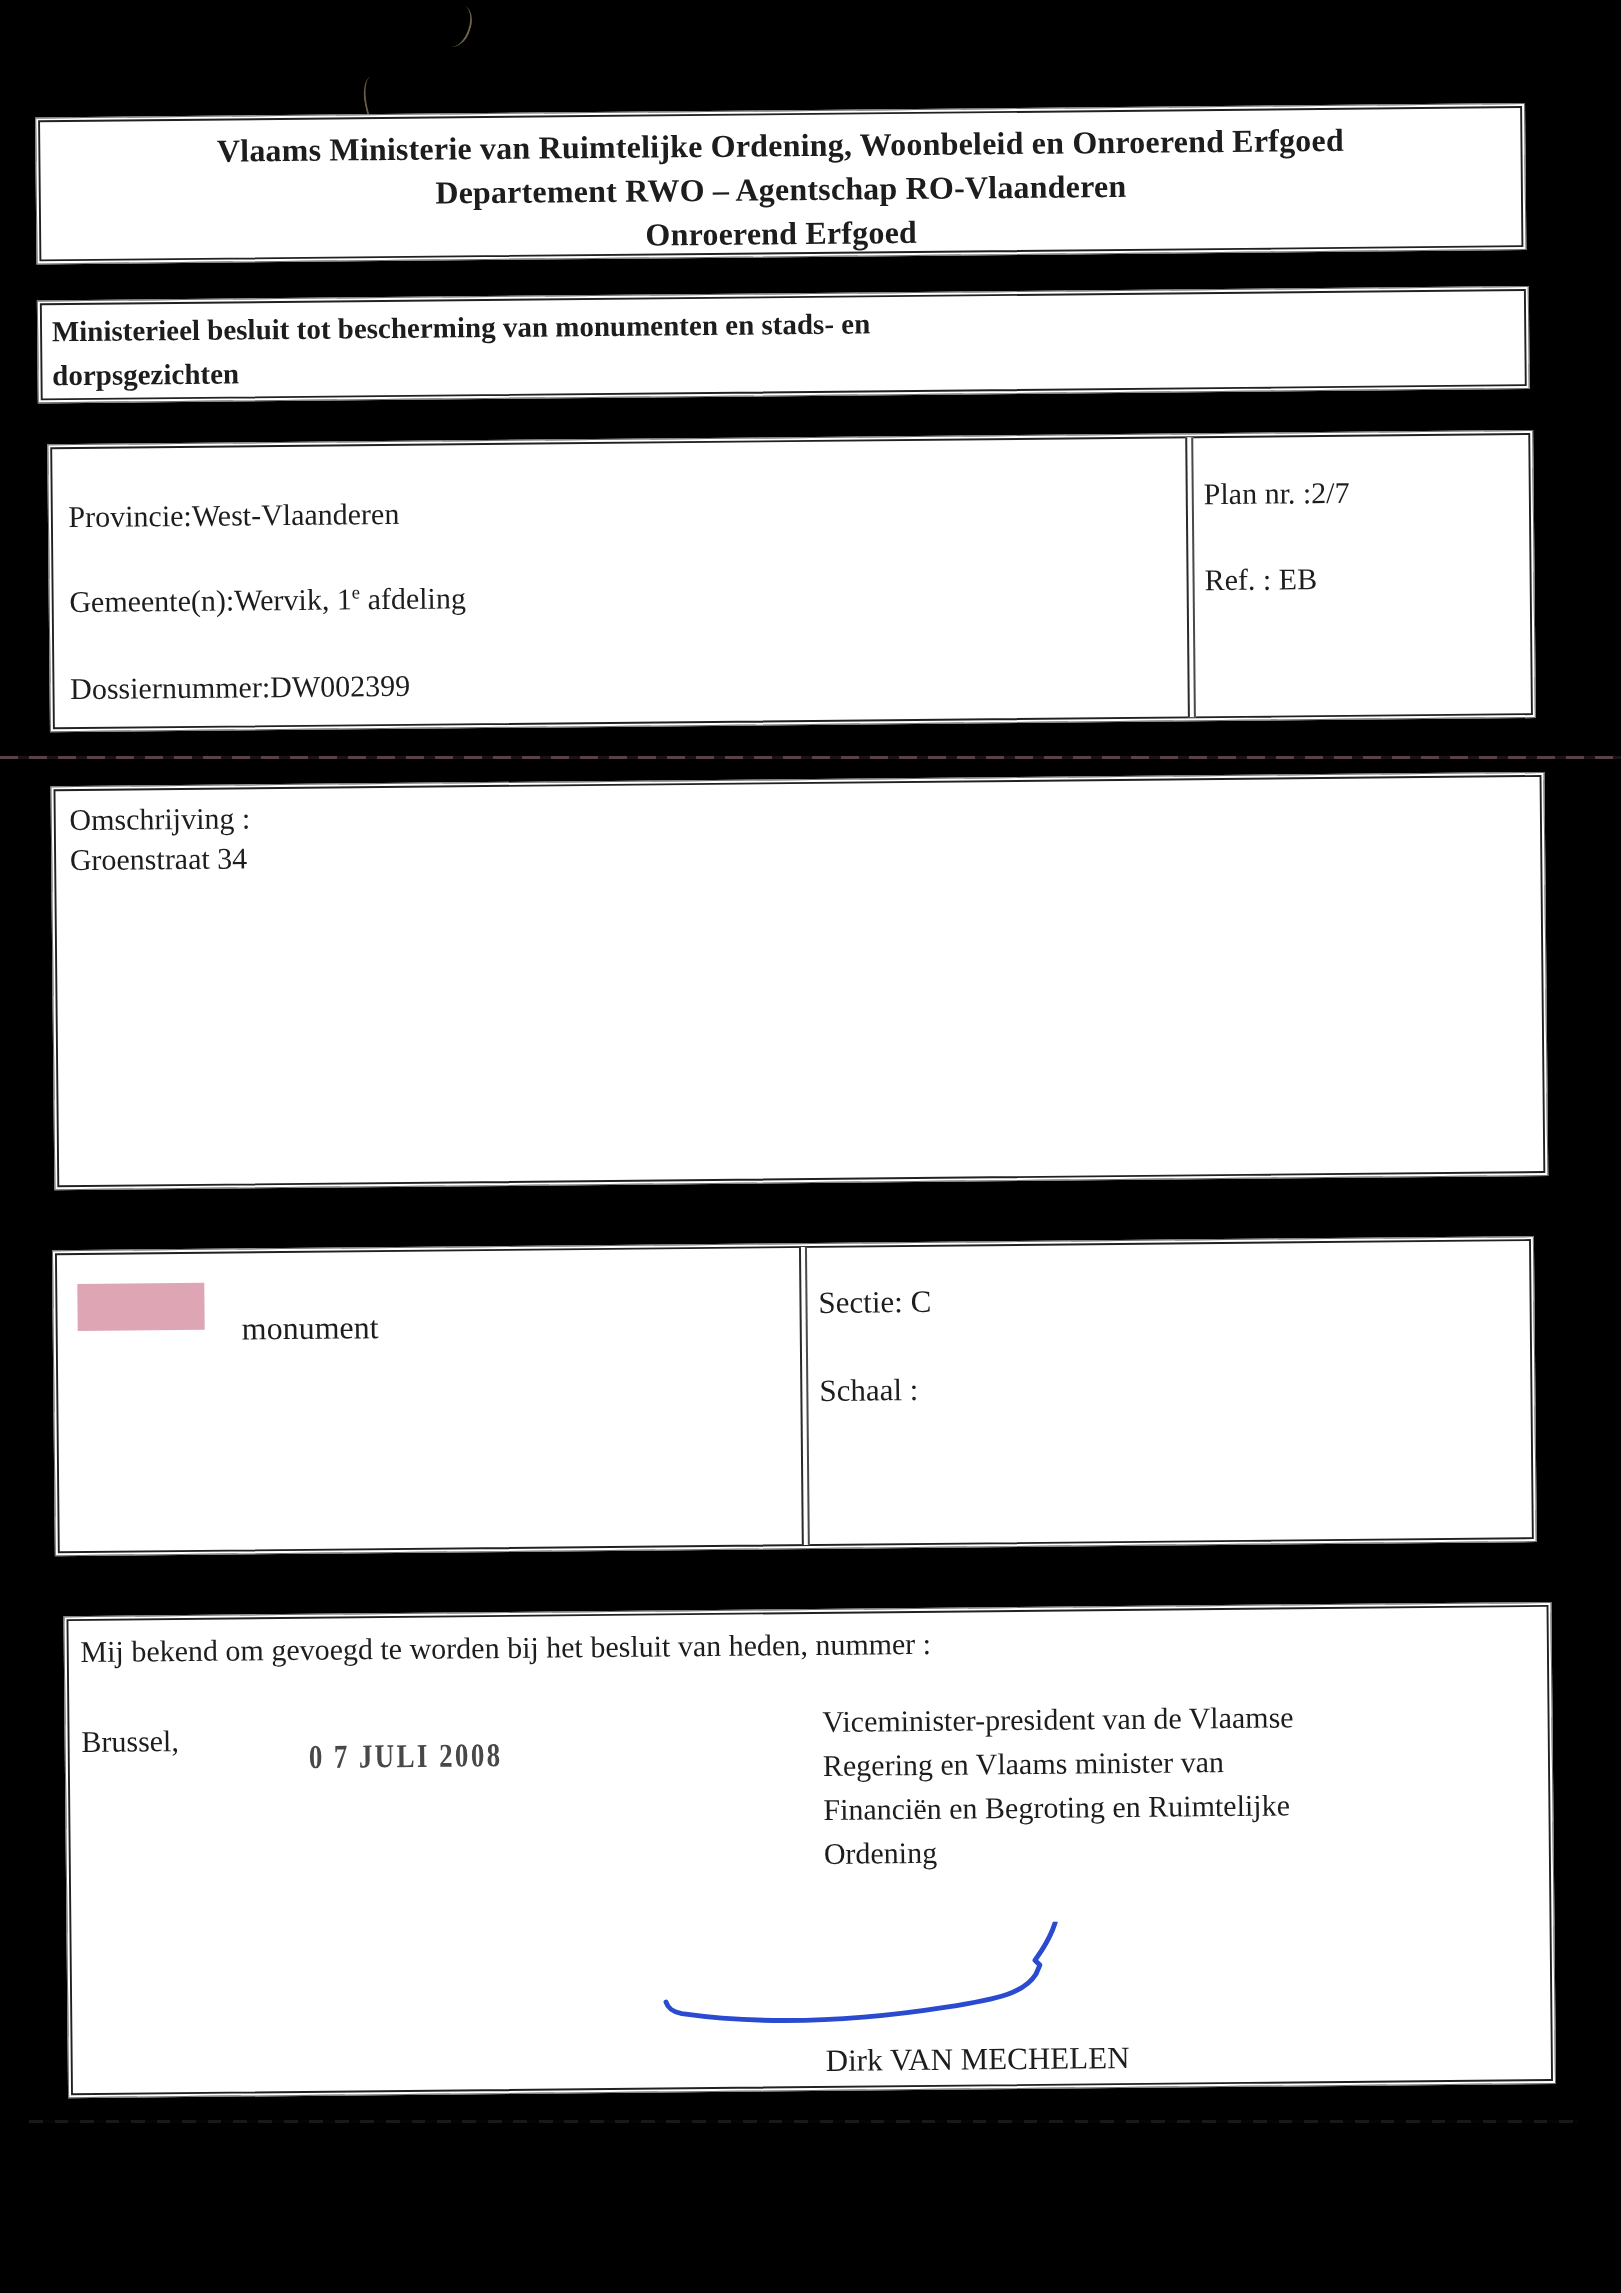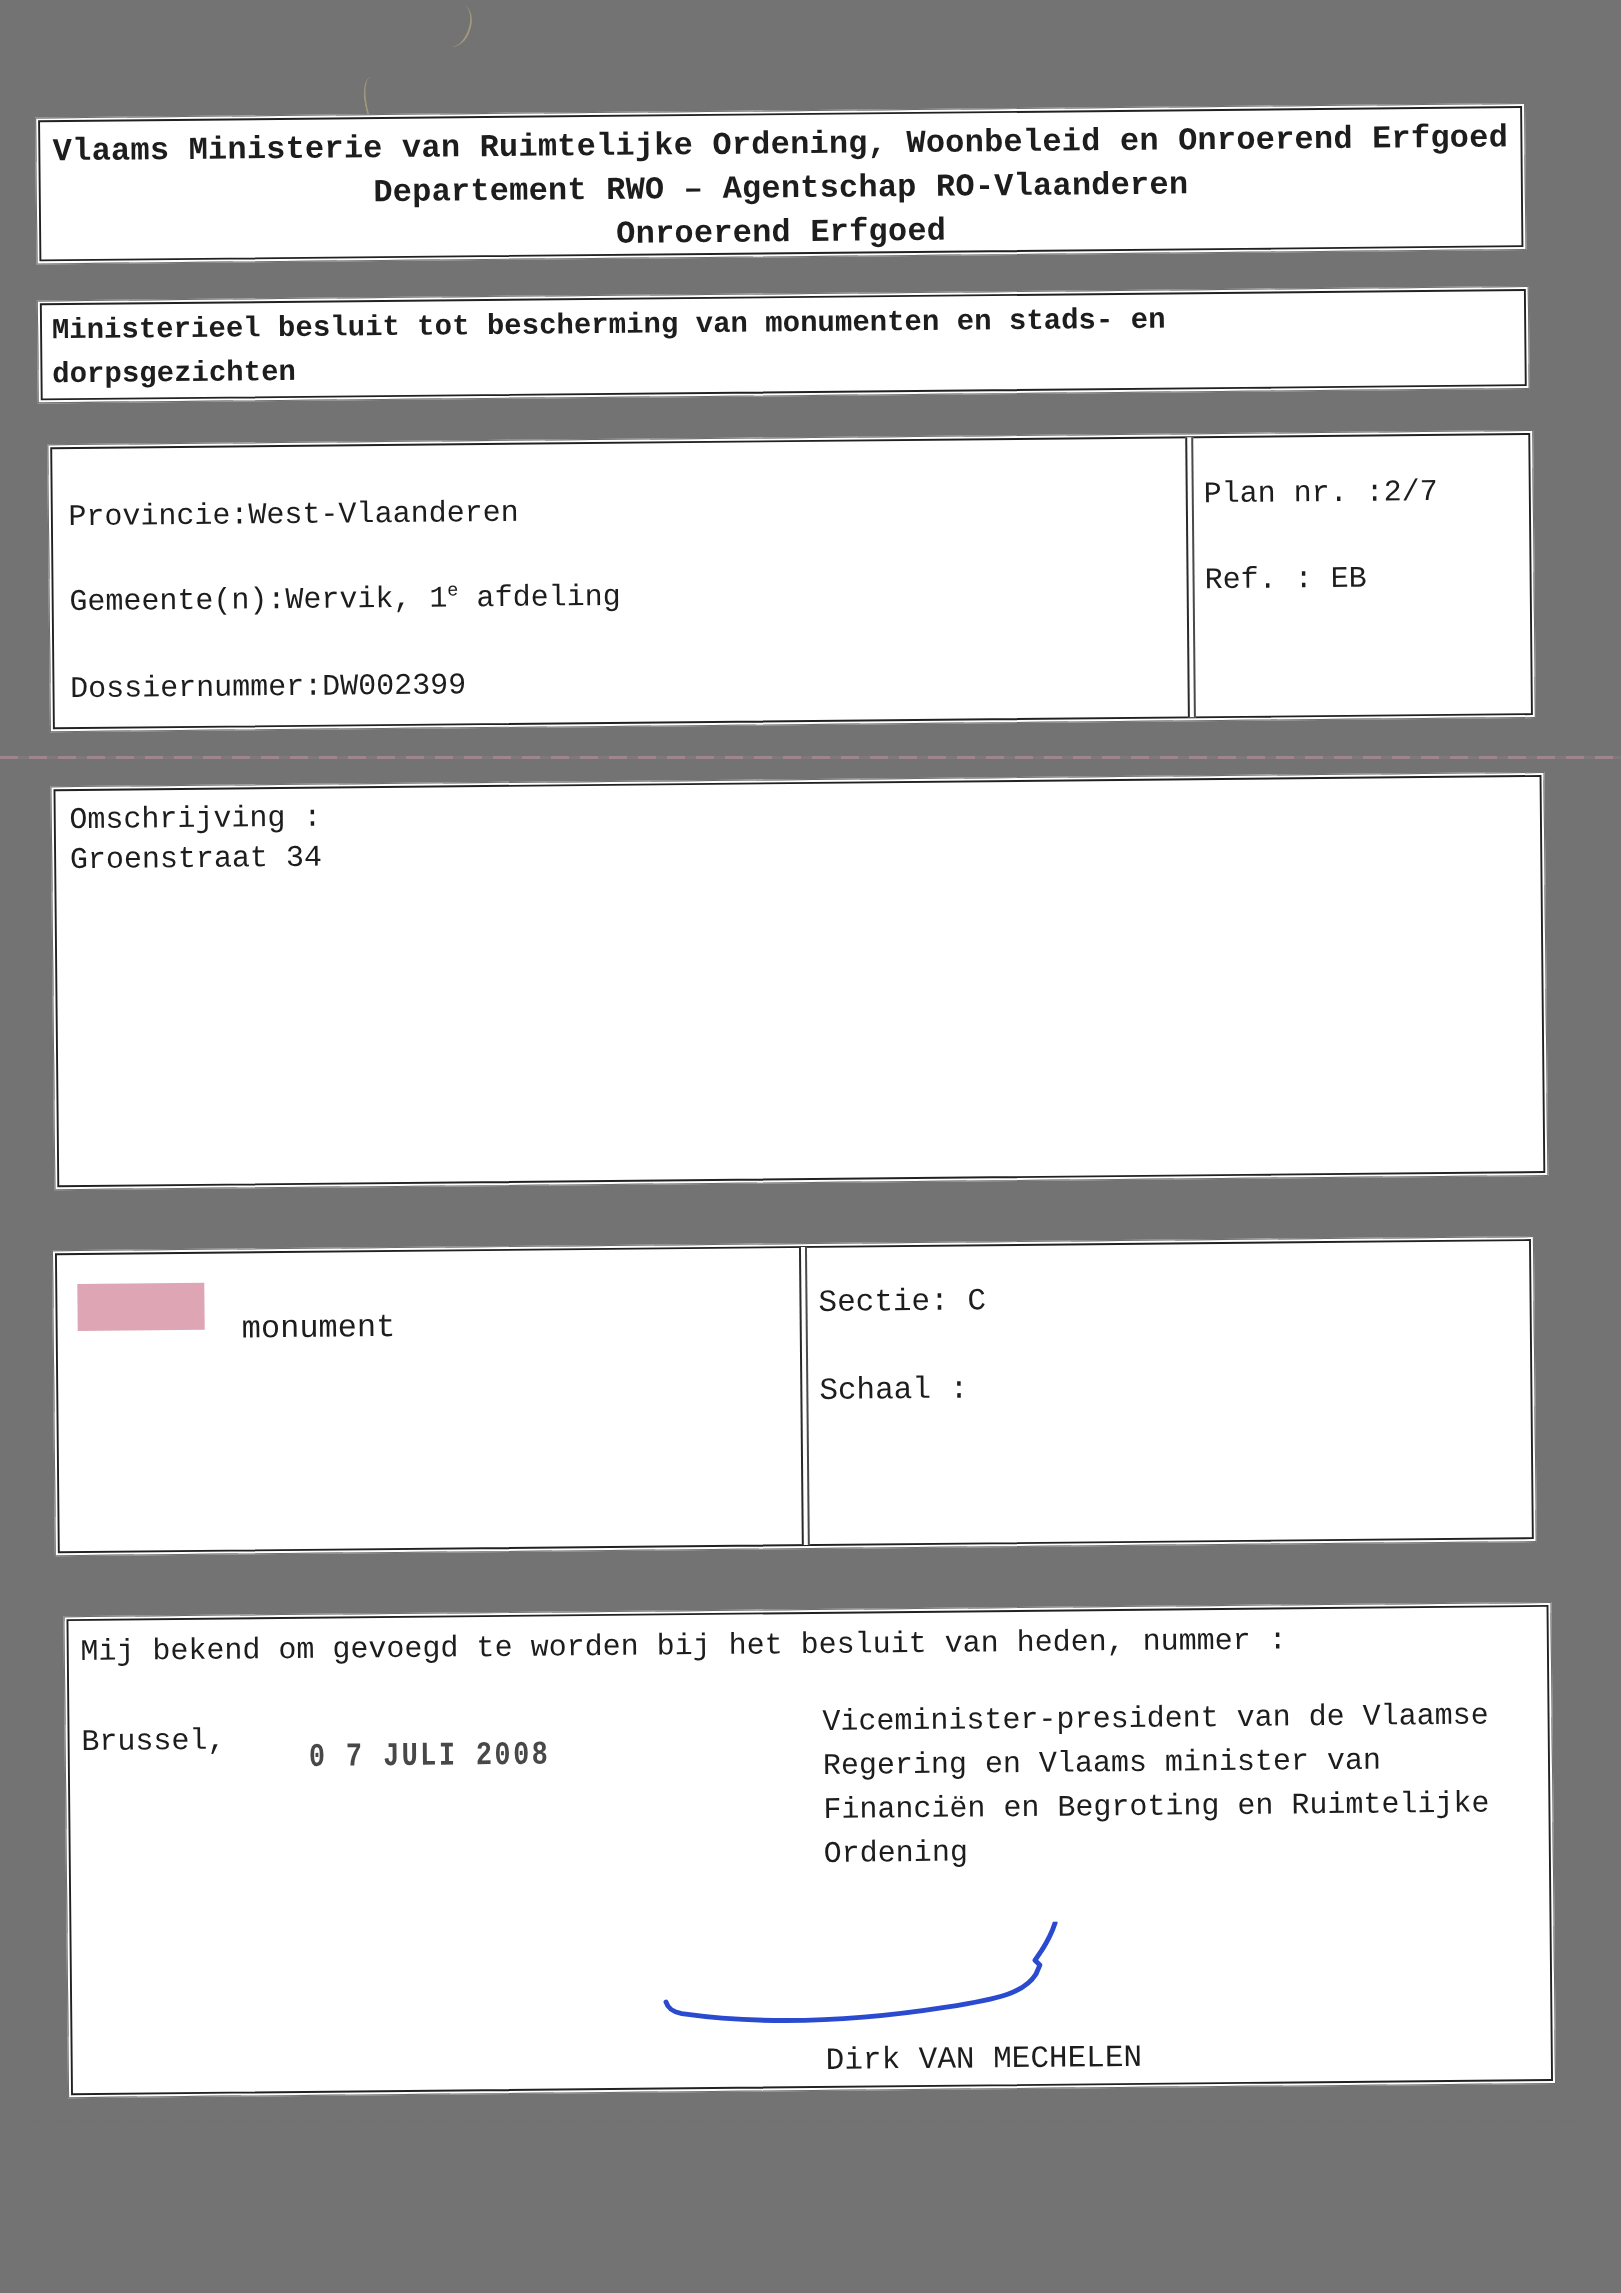--- a/index.html
+++ b/index.html
@@ -1,21 +1,21 @@
 <!DOCTYPE html>
 <html><head>
 <meta charset="utf-8">
 <style>
   html,body{margin:0;padding:0;background:#ffffff;}
   .sheet{
     position:relative;
     width:1621px;height:2294px;
-    background:#737373;
+    background:#000000;
     overflow:hidden;
-    font-family:Liberation Mono, monospace;
+    font-family:Liberation Serif, serif;
     color:#1d1d1d;
   }
   .skew{position:absolute;inset:0;transform:rotate(-0.55deg);transform-origin:50% 50%;}
 
   
   .box{
     position:absolute;
     box-sizing:border-box;
     background:#fff;
     border:1px solid #6f6f6f;

